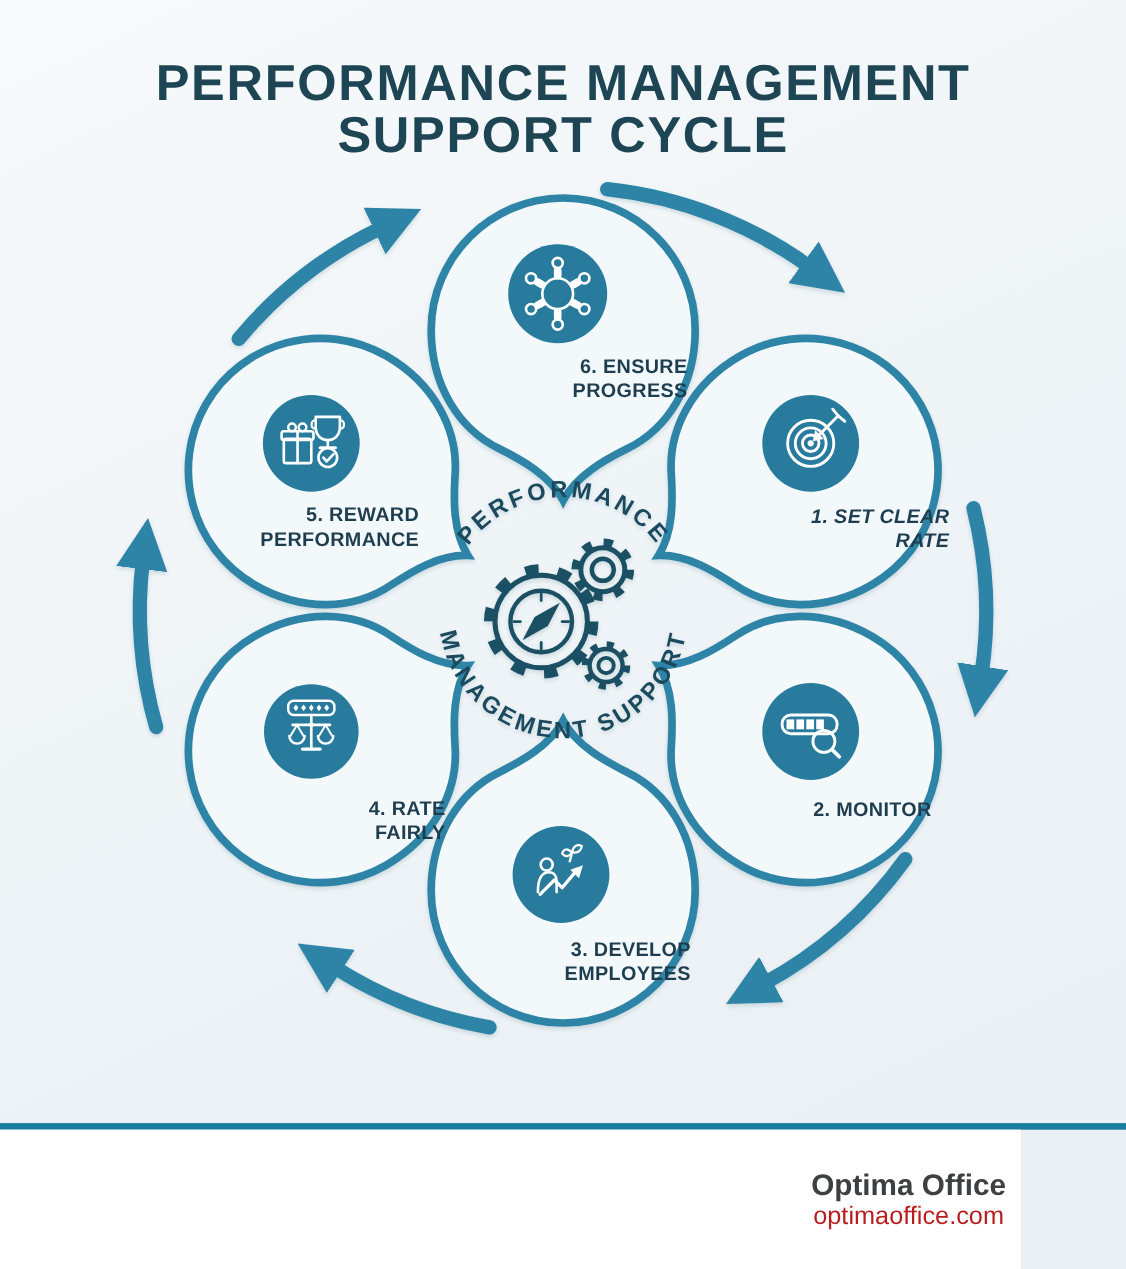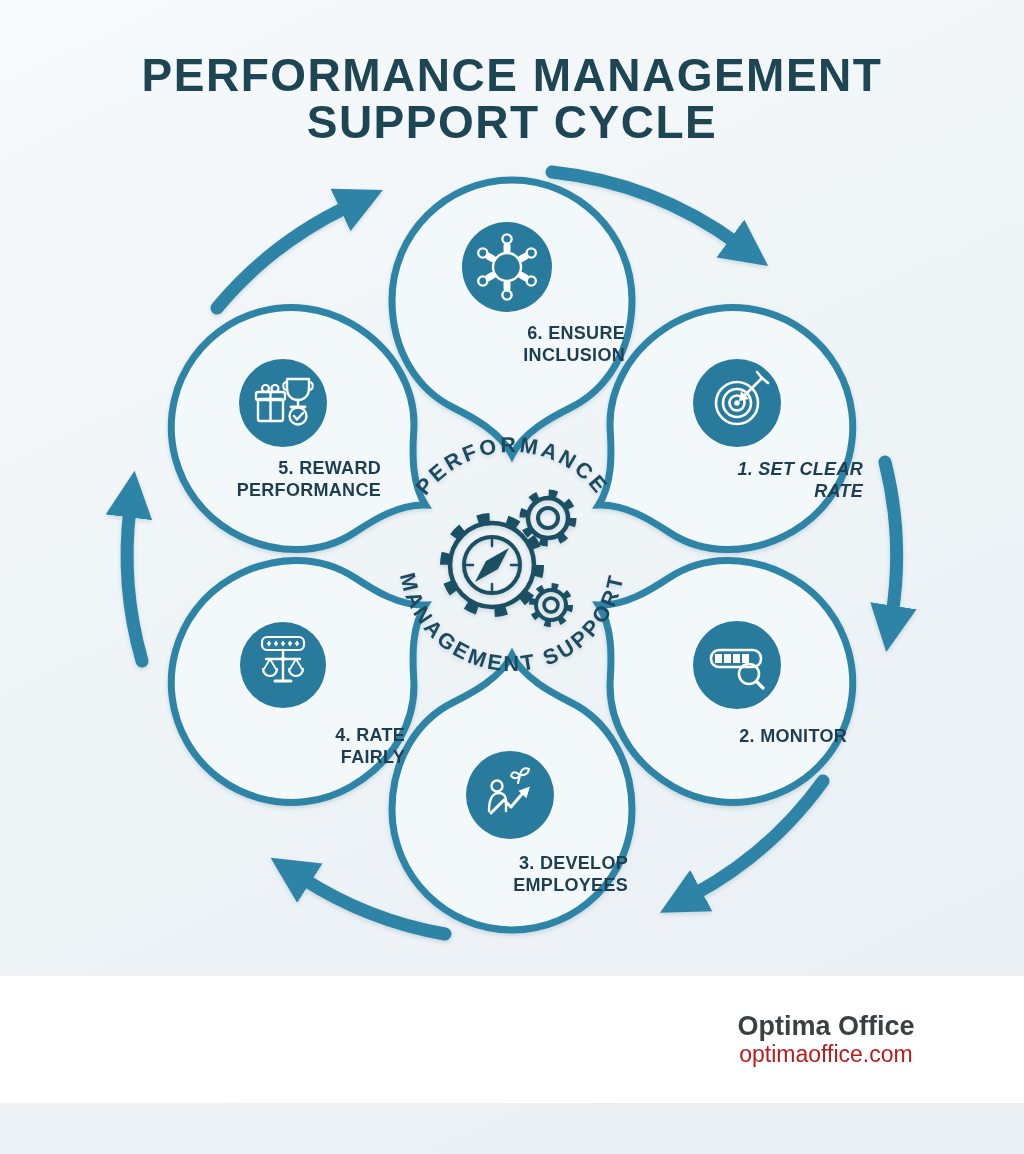--- a/index.html
+++ b/index.html
@@ -18,21 +18,21 @@
     color:#1e3e50;font-weight:700;font-size:18px;line-height:22px;letter-spacing:.3px;
   }
   .label-1{left:633px;top:458px;font-style:italic;}
   .label-2{left:617px;top:725px;}
   .label-3{left:398px;top:852px;}
   .label-4{left:175px;top:724px;}
   .label-5{left:151px;top:457px;}
   .label-6{left:395px;top:322px;}
   .arc-text{font-weight:700;font-size:21.5px;letter-spacing:3px;fill:#1b4a5e;}
   .divider{position:absolute;top:1021px;left:0;width:1024px;height:6px;background:#1c7e9e;}
-  .footer-area{position:absolute;top:976px;left:0;width:1024px;height:127px;background:#ffffff;}
+  .footer-area{position:absolute;top:1027px;left:0;width:928px;height:127px;background:#ffffff;}
   .brand-block{position:absolute;left:701px;top:35px;width:250px;text-align:center;}
   .brand{color:#3c4043;font-weight:700;font-size:27px;line-height:30px;}
   .website{color:#b91c1c;font-size:23px;line-height:26px;}
 </style>
 </head>
 <body>
 
 <div class="page">
 
   <div class="title">
@@ -209,21 +209,21 @@
   <div class="node-label label-4">
     <div>4. RATE</div>
     <div>FAIRLY</div>
   </div>
   <div class="node-label label-5">
     <div>5. REWARD</div>
     <div>PERFORMANCE</div>
   </div>
   <div class="node-label label-6">
     <div>6. ENSURE</div>
-    <div>INCLUSION</div>
+    <div>PROGRESS</div>
   </div>
 
   <div class="divider"></div>
 
   <div class="footer-area">
     <div class="brand-block">
       <div class="brand">Optima Office</div>
       <div class="website">optimaoffice.com</div>
     </div>
   </div>

